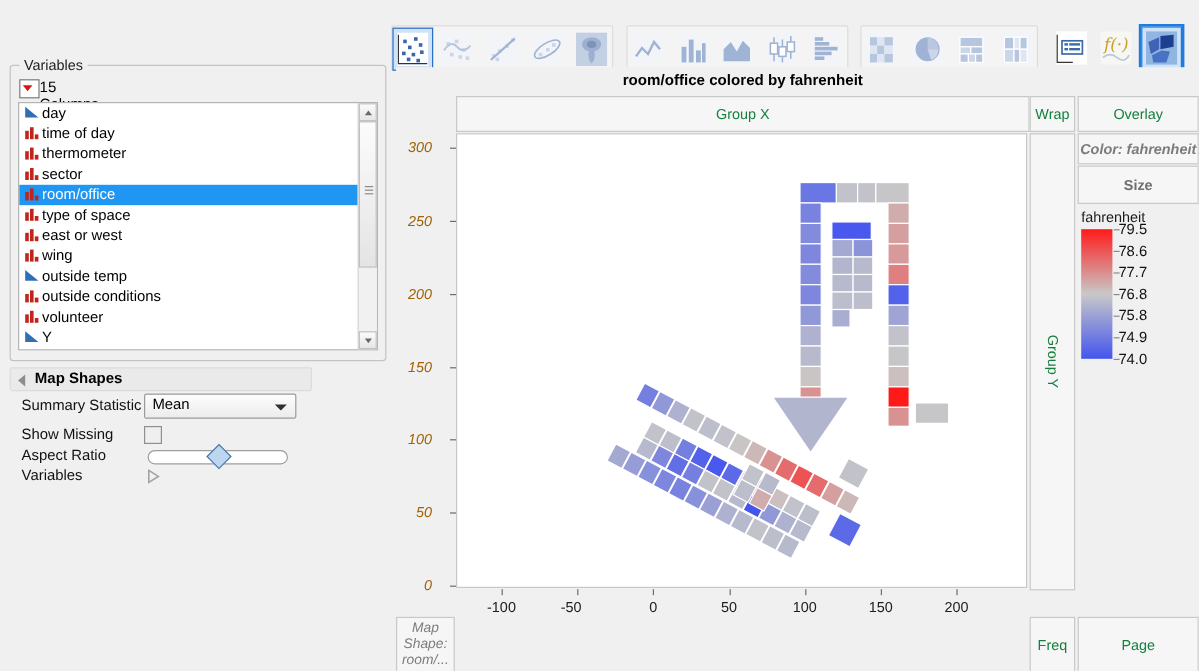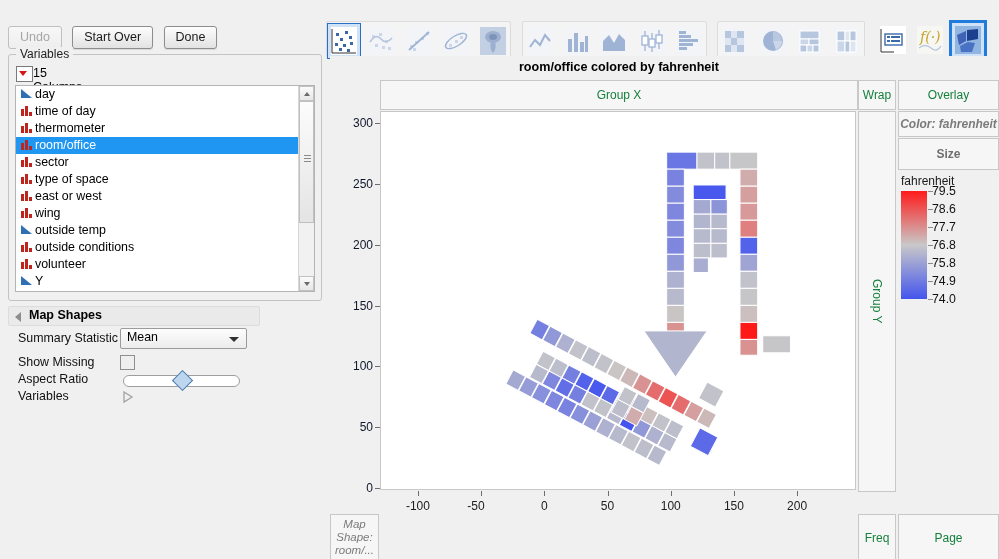--- a/index.html
+++ b/index.html
@@ -93,44 +93,39 @@
   .zone.gy{left:528px;top:55px;width:36px;height:379px;}
   .zone.gy span{writing-mode:vertical-rl;}
   .zone.color{left:568px;top:55px;width:99px;height:24px;font-style:italic;font-weight:bold;color:#7b7b7b;}
   .zone.size{left:568px;top:82px;width:99px;height:30px;font-weight:bold;color:#6f6f6f;}
   .zone.mapshape{left:0px;top:458px;width:47px;height:45px;flex-direction:column;font-style:italic;color:#7b7b7b;line-height:13px;font-size:11.5px;}
   .zone.freq{left:528px;top:458px;width:36px;height:45px;}
   .zone.page{left:568px;top:458px;width:99px;height:45px;}
 
   .plotwrap{position:absolute;left:50px;top:55px;width:476px;height:379px;background:#fff;border:1px solid #c8c8c8;box-sizing:border-box;overflow:hidden;}
   .yaxis{position:absolute;left:0;top:55px;width:50px;height:380px;}
-  .ytick{position:absolute;right:7px;transform:translateY(-50%);font-size:12px;color:#0f172a;}
+  .ytick{position:absolute;right:20px;transform:translateY(-50%);font-size:12px;color:#a16207;font-style:italic;}
   .ytickmark{position:absolute;right:0;width:5px;height:1px;background:#6d6d6d;}
   .xaxis{position:absolute;left:50px;top:435px;width:477px;height:24px;}
   .xtick{position:absolute;top:8px;transform:translateX(-50%);font-size:12px;color:#202020;}
   .xtickmark{position:absolute;top:0;width:1px;height:5px;background:#6d6d6d;}
 
   
   .legend{position:absolute;left:568px;top:118px;width:99px;height:130px;}
   .legttl{position:absolute;left:3px;top:0;font-size:12px;color:#1a1a1a;}
   .gradbar{position:absolute;left:3px;top:17px;width:26px;height:108px;}
   .legtick{position:absolute;left:34px;font-size:12.3px;color:#111;transform:translateY(-50%);}
   .legtickmark{position:absolute;left:30px;width:5px;height:1px;background:#8a8a8a;}
 </style>
 </head>
 <body>
 
 <div id="app">
 
 
-  <div class="btnrow">
-    <span class="jbtn disabled">Undo</span>
-    <span class="jbtn">Start Over</span>
-    <span class="jbtn">Done</span>
-  </div>
 
   <div class="toolbar">
 
     <div class="tgroup">
       <span class="ticon sel">
         <svg width="26" height="28" viewBox="0 0 26 28">
           <rect x="0" y="0" width="26" height="28" fill="#ffffff"></rect>
           <g fill="#3c66a8">
             <rect x="5" y="6" width="3" height="3"></rect>
               <rect x="14" y="4" width="3" height="3"></rect>
@@ -354,33 +349,33 @@
                 <b></b>
               </span></span><span>time of day</span>
         </div>
         <div class="vrow">
           <span class="vicon"><span class="ic-nom">
                 <b></b>
                 <b></b>
                 <b></b>
               </span></span><span>thermometer</span>
         </div>
+        <div class="vrow">
+          <span class="vicon"><span class="ic-nom">
+                <b></b>
+                <b></b>
+                <b></b>
+              </span></span><span>sector</span>
+        </div>
         <div class="vrow sel">
           <span class="vicon"><span class="ic-nom">
                 <b></b>
                 <b></b>
                 <b></b>
               </span></span><span>room/office</span>
-        </div>
-        <div class="vrow">
-          <span class="vicon"><span class="ic-nom">
-                <b></b>
-                <b></b>
-                <b></b>
-              </span></span><span>sector</span>
         </div>
         <div class="vrow">
           <span class="vicon"><span class="ic-nom">
                 <b></b>
                 <b></b>
                 <b></b>
               </span></span><span>type of space</span>
         </div>
         <div class="vrow">
           <span class="vicon"><span class="ic-nom">

